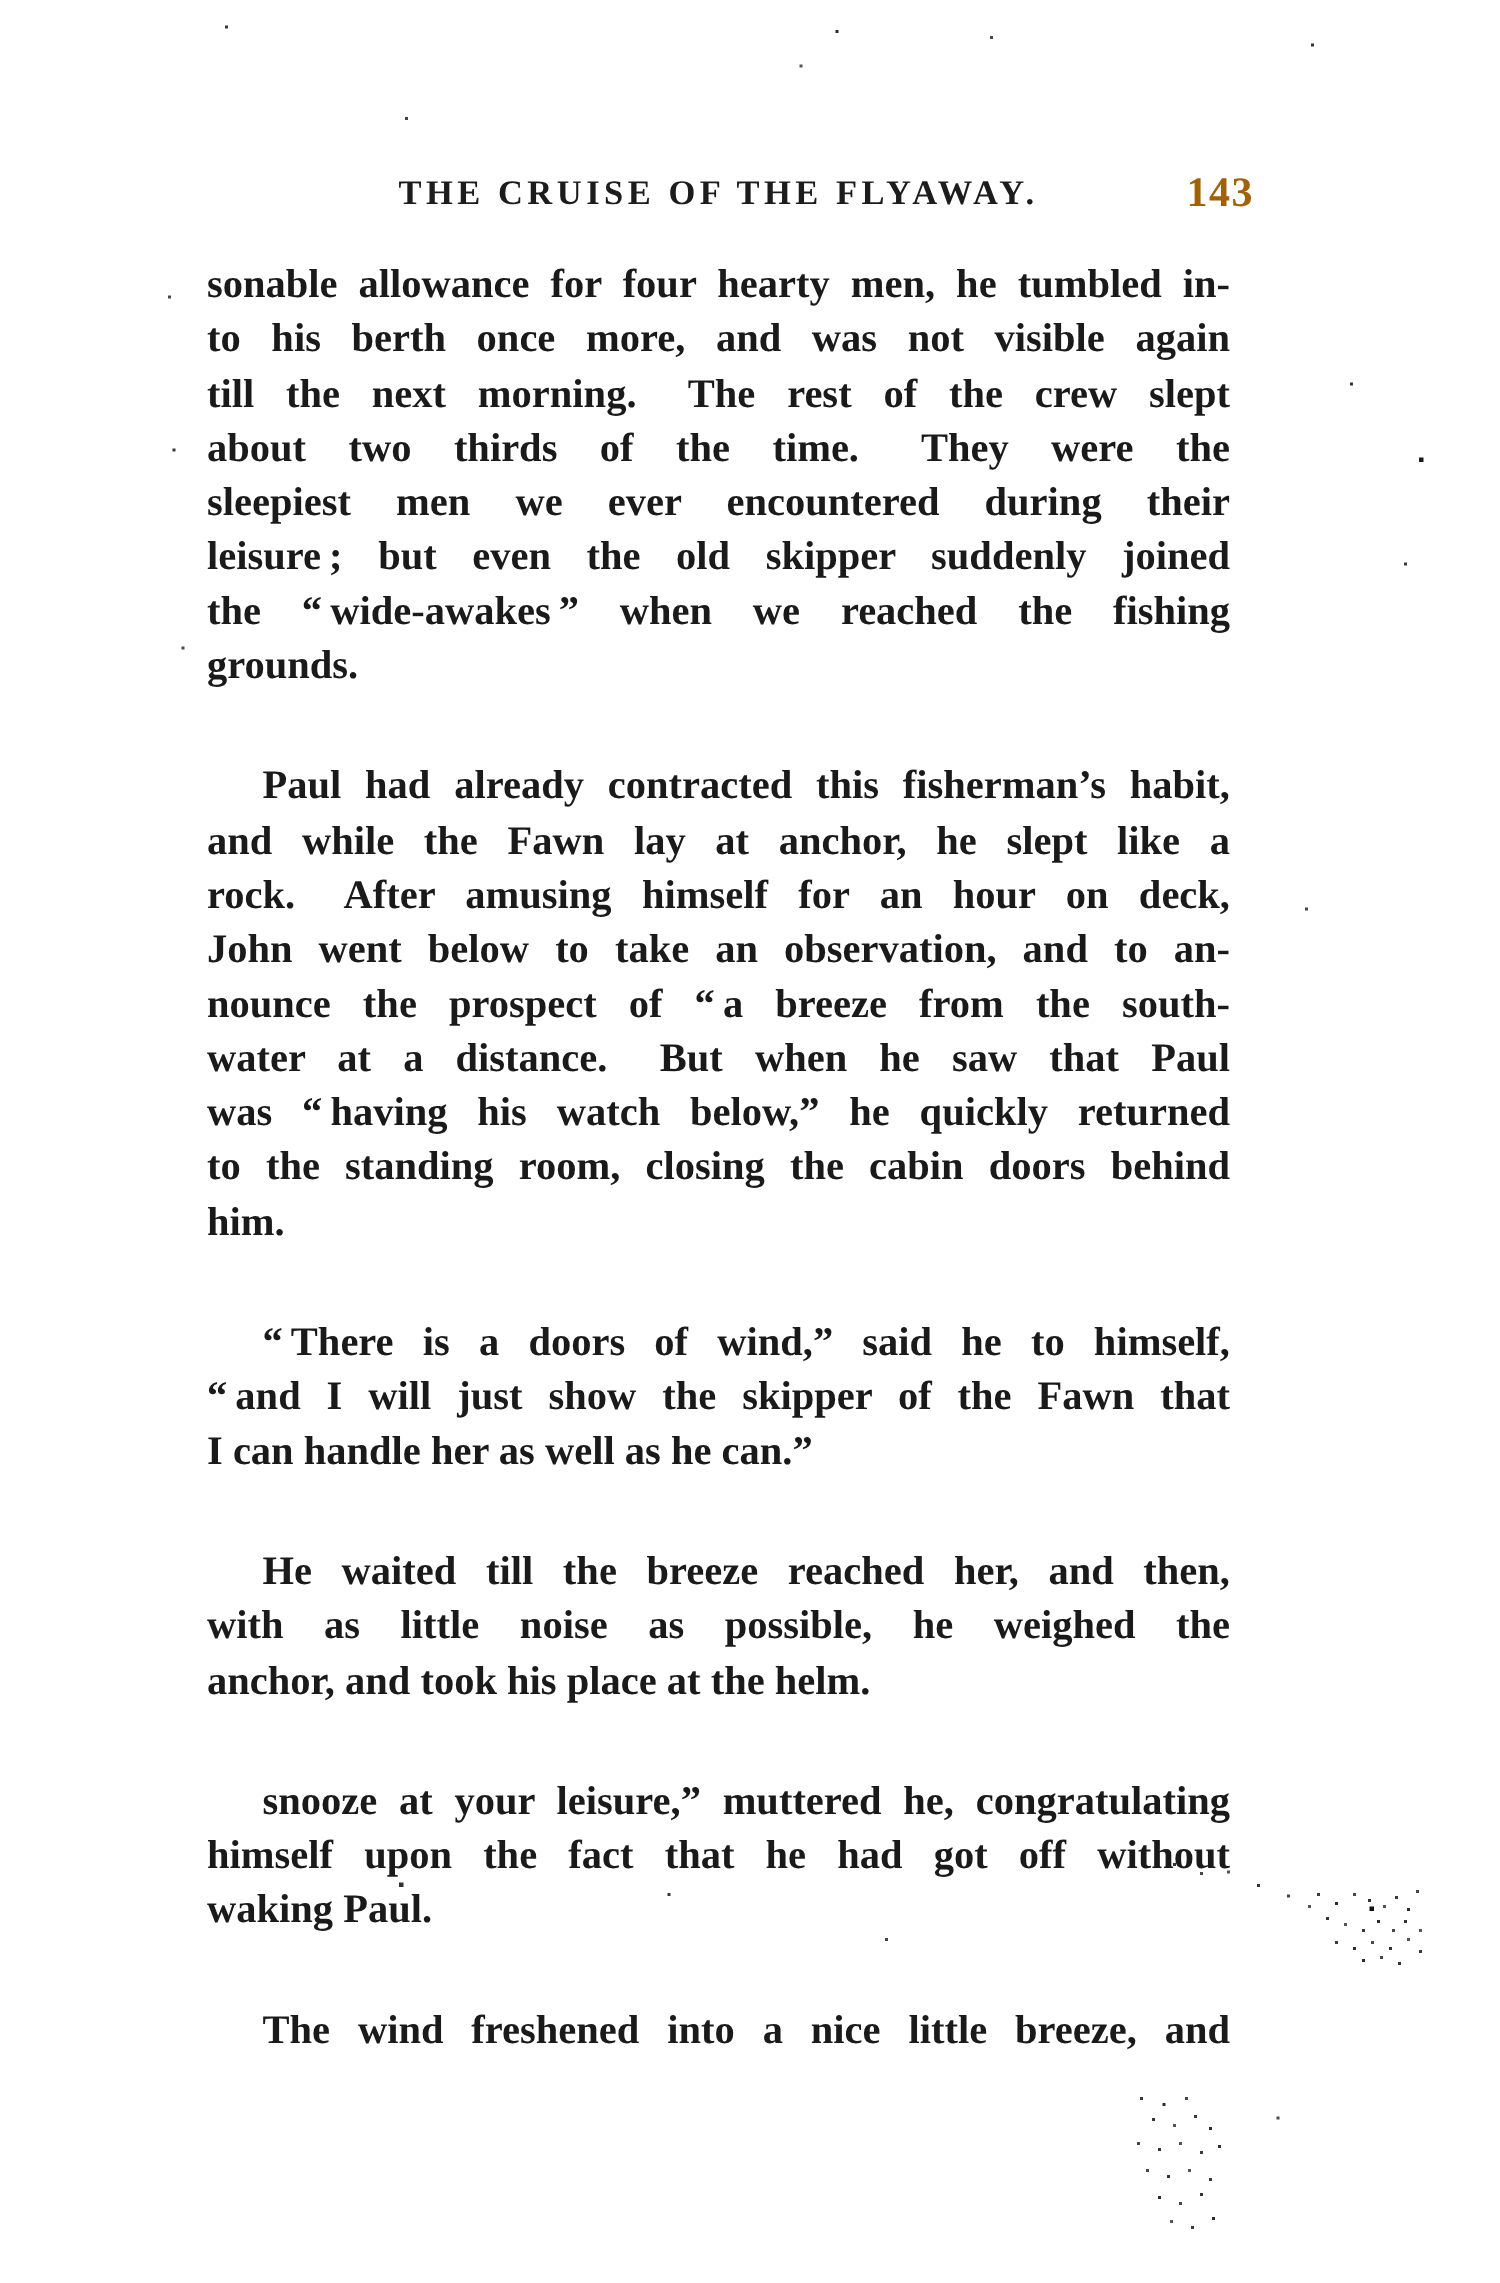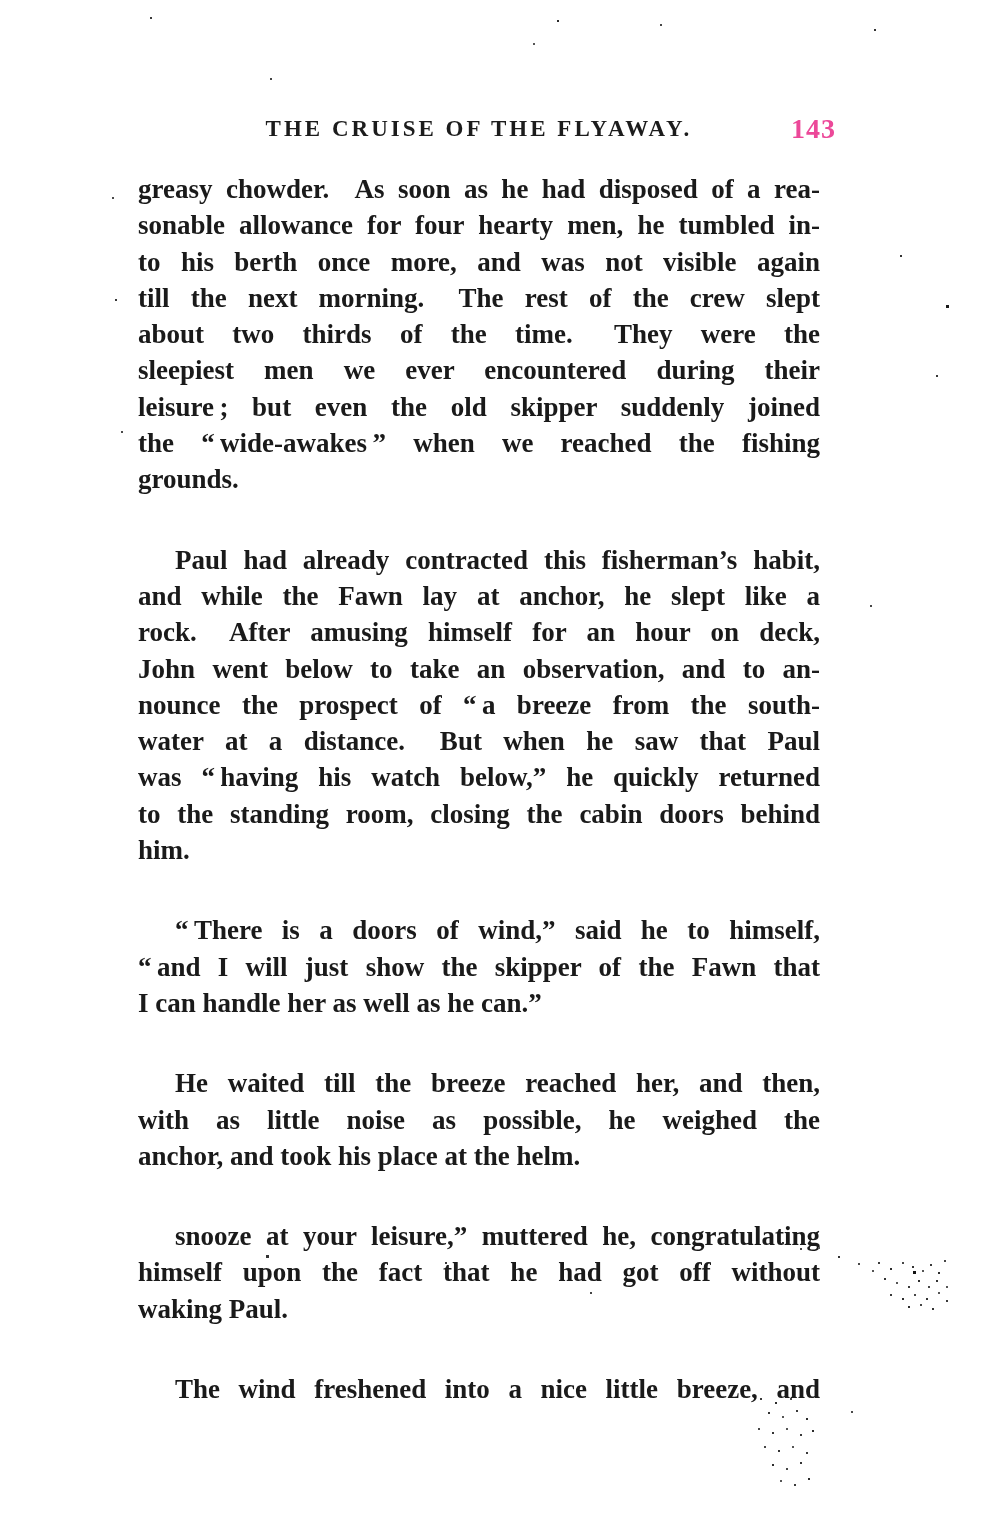--- a/index.html
+++ b/index.html
@@ -31,21 +31,21 @@
     letter-spacing: 3px;
     color: #1c1c1c;
   }
   .rh-page {
     position: absolute;
     right: -16px;
     top: -3px;
     font-size: 28px;
     font-weight: bold;
     letter-spacing: 1px;
-    color: #ec4899;
+    color: #a16207;
   }
 
   
   .text-block {
     position: absolute;
     left: 138px;
     top: 171px;
     width: 682px;
     font-size: 27px;
     line-height: 36.3px;
@@ -112,21 +112,20 @@
 
 <div class="page">
 
   <div class="running-header">
     <span class="rh-title">THE CRUISE OF THE FLYAWAY.</span>
     <span class="rh-page">143</span>
   </div>
 
   <div class="text-block">
       <div class="para">
-        <div class="line just">greasy chowder.  As soon as he had disposed of a rea-</div>
         <div class="line just">sonable allowance for four hearty men, he tumbled in-</div>
         <div class="line just">to his berth once more, and was not visible again</div>
         <div class="line just">till the next morning.  The rest of the crew slept</div>
         <div class="line just">about two thirds of the time.  They were the</div>
         <div class="line just">sleepiest men we ever encountered during their</div>
         <div class="line just">leisure ; but even the old skipper suddenly joined</div>
         <div class="line just">the “ wide-awakes ” when we reached the fishing</div>
         <div class="line">grounds.</div>
       </div>
       <div class="para indent">

